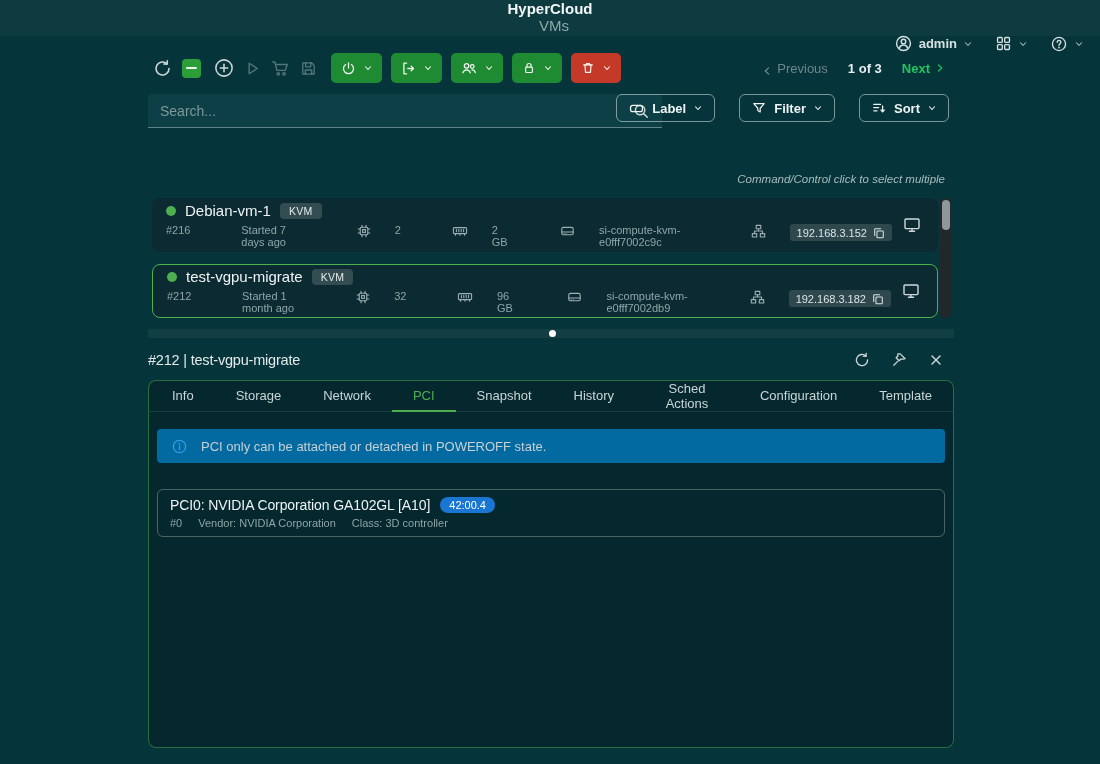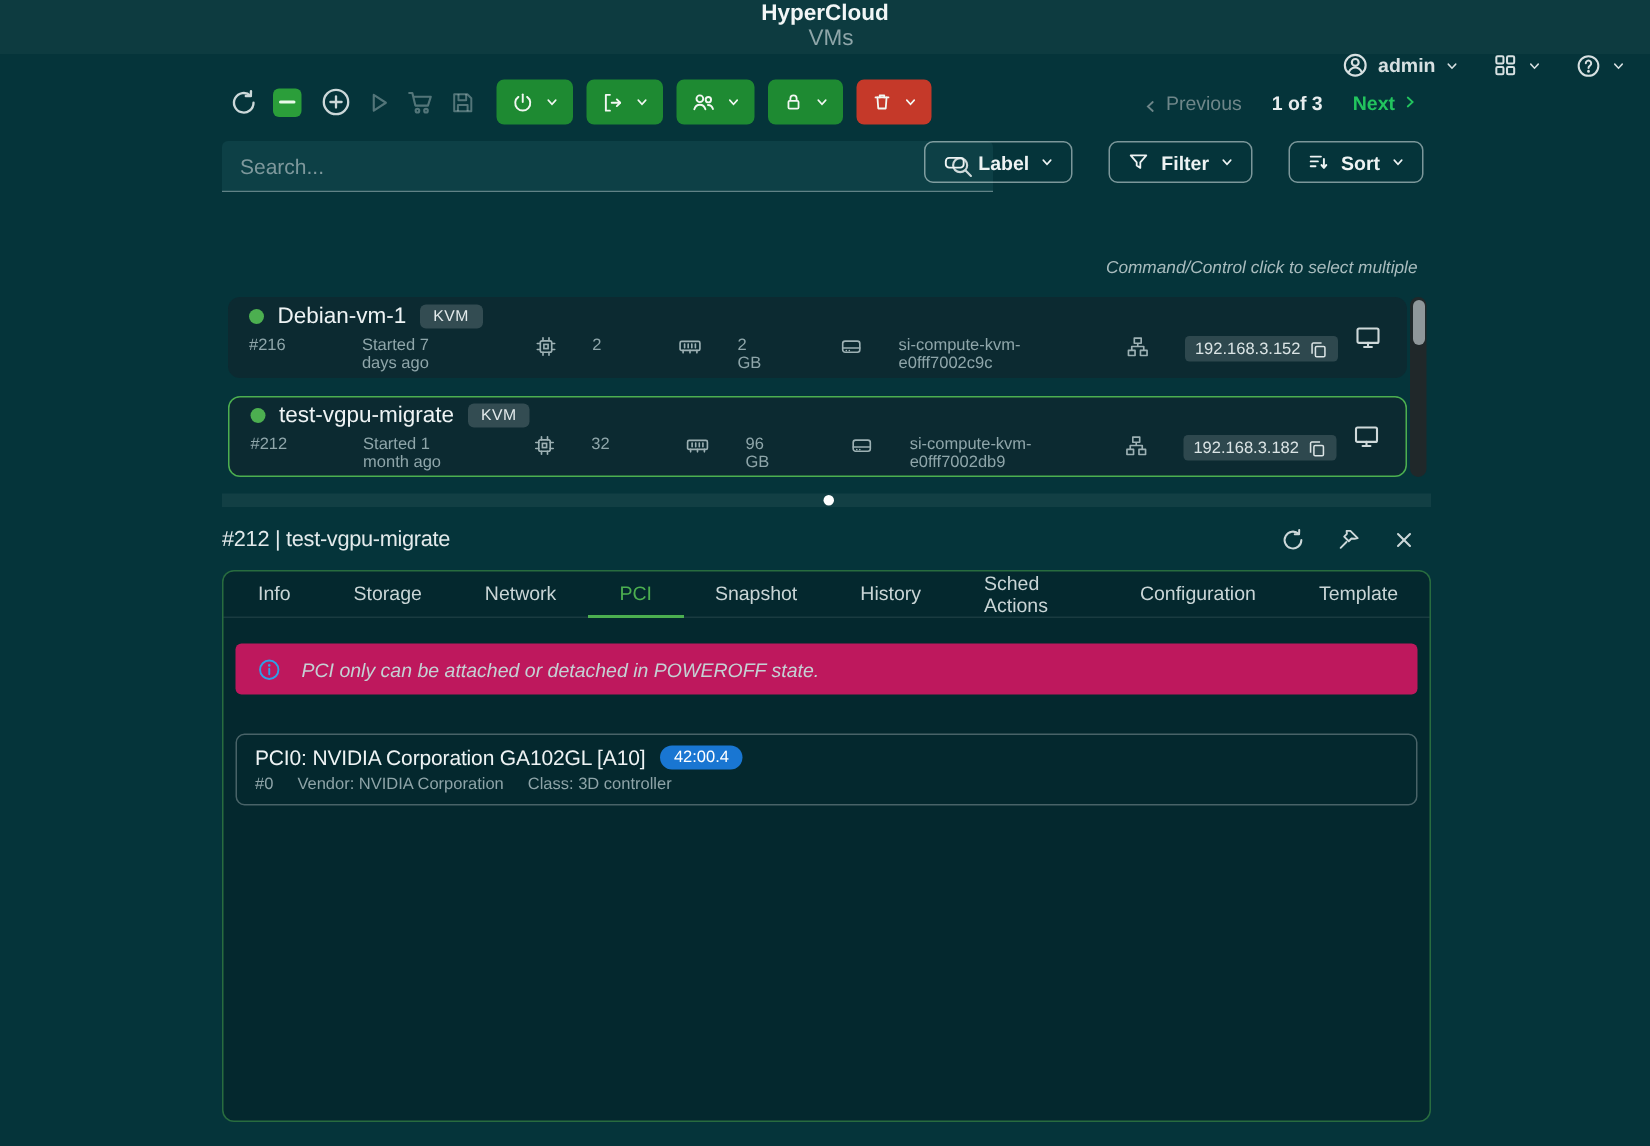--- a/index.html
+++ b/index.html
@@ -130,28 +130,28 @@
   .panel {
     position:absolute; left:148px; top:380px; width:806px; height:368px;
     background:#04282e; border:1px solid rgba(76,175,80,0.5); border-radius:8px;
   }
   .tabs {
     display:flex; height:31px; border-bottom:1px solid rgba(255,255,255,0.09);
     padding-left:2px;
   }
   .tab {
     padding:0 21px; display:flex; align-items:center; font-size:13px;
-    color:#c9d5d6; cursor:pointer; border-bottom:2px solid transparent; margin-bottom:-1px;
+    color:#c9d5d6; cursor:pointer; border-bottom:2px solid transparent; margin-bottom:-1px;text-align:center;
   }
   .tab.active { color:#4caf50; border-bottom-color:#4caf50; }
 
   .alert {
-    margin:17px 8px 0 8px; height:34px; background:#be185d; border-radius:4px;
+    margin:17px 8px 0 8px; height:34px; background:#0369a1; border-radius:4px;
     display:flex; align-items:center; gap:13px; padding:0 14px;
-    font-size:13px; color:#c5d1d4;font-style:italic;
+    font-size:13px; color:#c5d1d4;
   }
   .alert-icon { color:#2e9fe6; }
 
   .pci-card {
     margin:26px 8px 0 8px; border:1px solid rgba(255,255,255,0.28); border-radius:6px;
     padding:7px 12px; display:flex; flex-direction:column; gap:4px; cursor:pointer;
   }
   .pci-line1 { display:flex; align-items:center; gap:10px; }
   .pci-title { font-size:14px; color:#eef3f4; letter-spacing:-0.1px; }
   .pci-addr {

